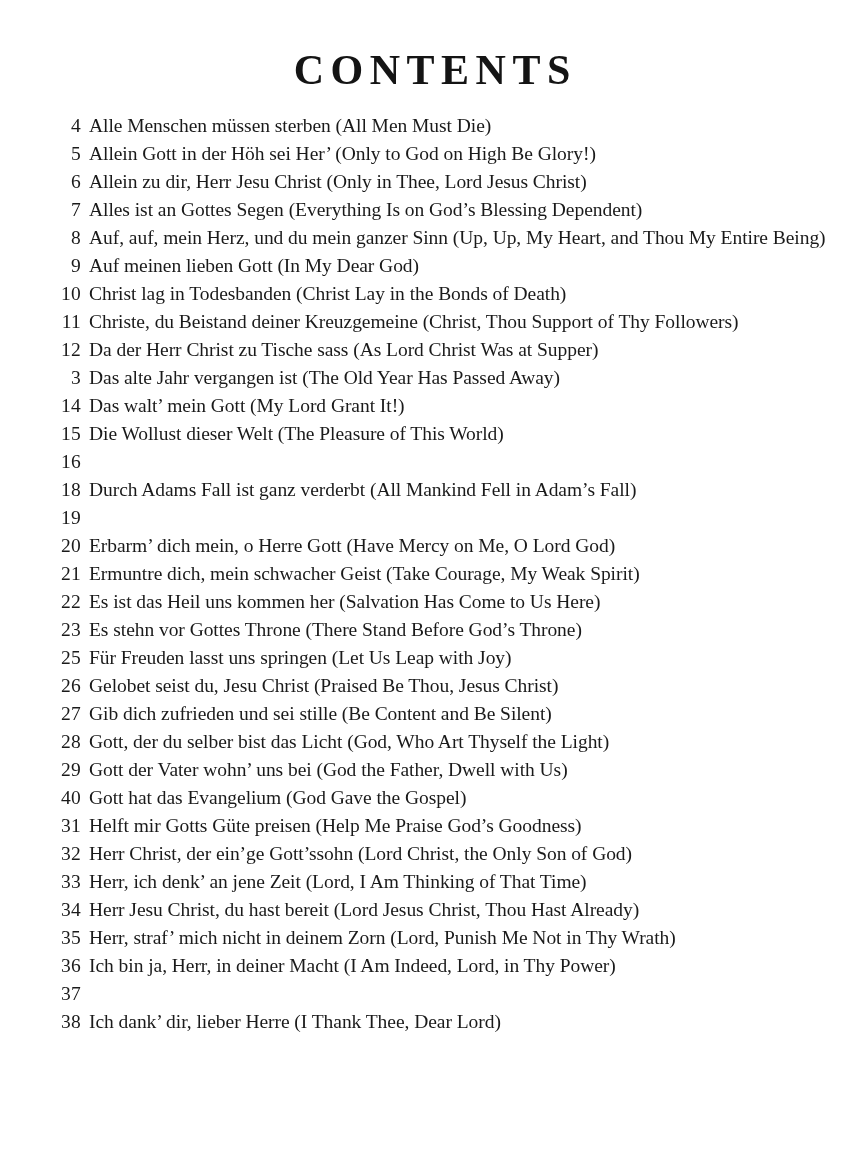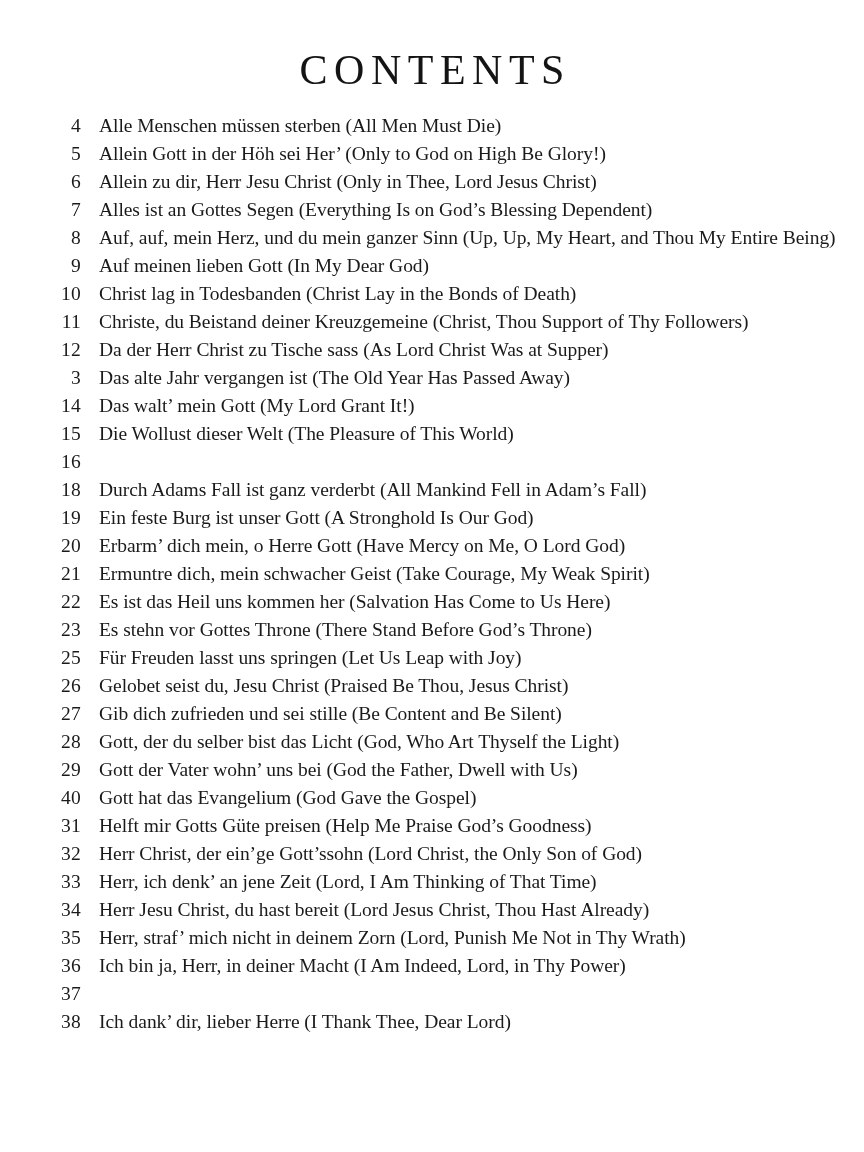--- a/index.html
+++ b/index.html
@@ -22,21 +22,21 @@
     background: #ffffff;
   }
   .contents-title {
     position: absolute;
     top: 47px;
     left: 0;
     width: 864px;
     text-align: center;
     font-family: "Liberation Serif", "DejaVu Serif", serif;
     font-size: 42px;
-    font-weight: 400;
+    font-weight: 700;
     letter-spacing: 6.5px;
     text-indent: 6.5px;
     line-height: 46px;
     color: #141414;
   }
   .toc-list {
     position: absolute;
     top: 112px;
     left: 0;
     width: 864px;
@@ -56,21 +56,20 @@
     width: 81px;
     flex: 0 0 81px;
     text-align: right;
     font-size: 19.5px;
     letter-spacing: 0.2px;
   }
   .toc-entry-title {
     padding-left: 8px;
     font-size: 19.5px;
     letter-spacing: -0.05px;
-    margin-left: 10px;
   }
 </style>
 </head>
 <body>
 
 <div class="page">
 
   <div class="contents-title">CONTENTS</div>
 
   <ul class="toc-list">
@@ -124,21 +123,20 @@
       </li>
       <li class="toc-entry">
         <span class="toc-page-number">16</span>
       </li>
       <li class="toc-entry">
         <span class="toc-page-number">18</span>
         <span class="toc-entry-title">Durch Adams Fall ist ganz verderbt (All Mankind Fell in Adam’s Fall)</span>
       </li>
       <li class="toc-entry">
         <span class="toc-page-number">19</span>
-        <span class="toc-entry-title">Ein feste Burg ist unser Gott (A Stronghold Is Our God)</span>
       </li>
       <li class="toc-entry">
         <span class="toc-page-number">20</span>
         <span class="toc-entry-title">Erbarm’ dich mein, o Herre Gott (Have Mercy on Me, O Lord God)</span>
       </li>
       <li class="toc-entry">
         <span class="toc-page-number">21</span>
         <span class="toc-entry-title">Ermuntre dich, mein schwacher Geist (Take Courage, My Weak Spirit)</span>
       </li>
       <li class="toc-entry">

